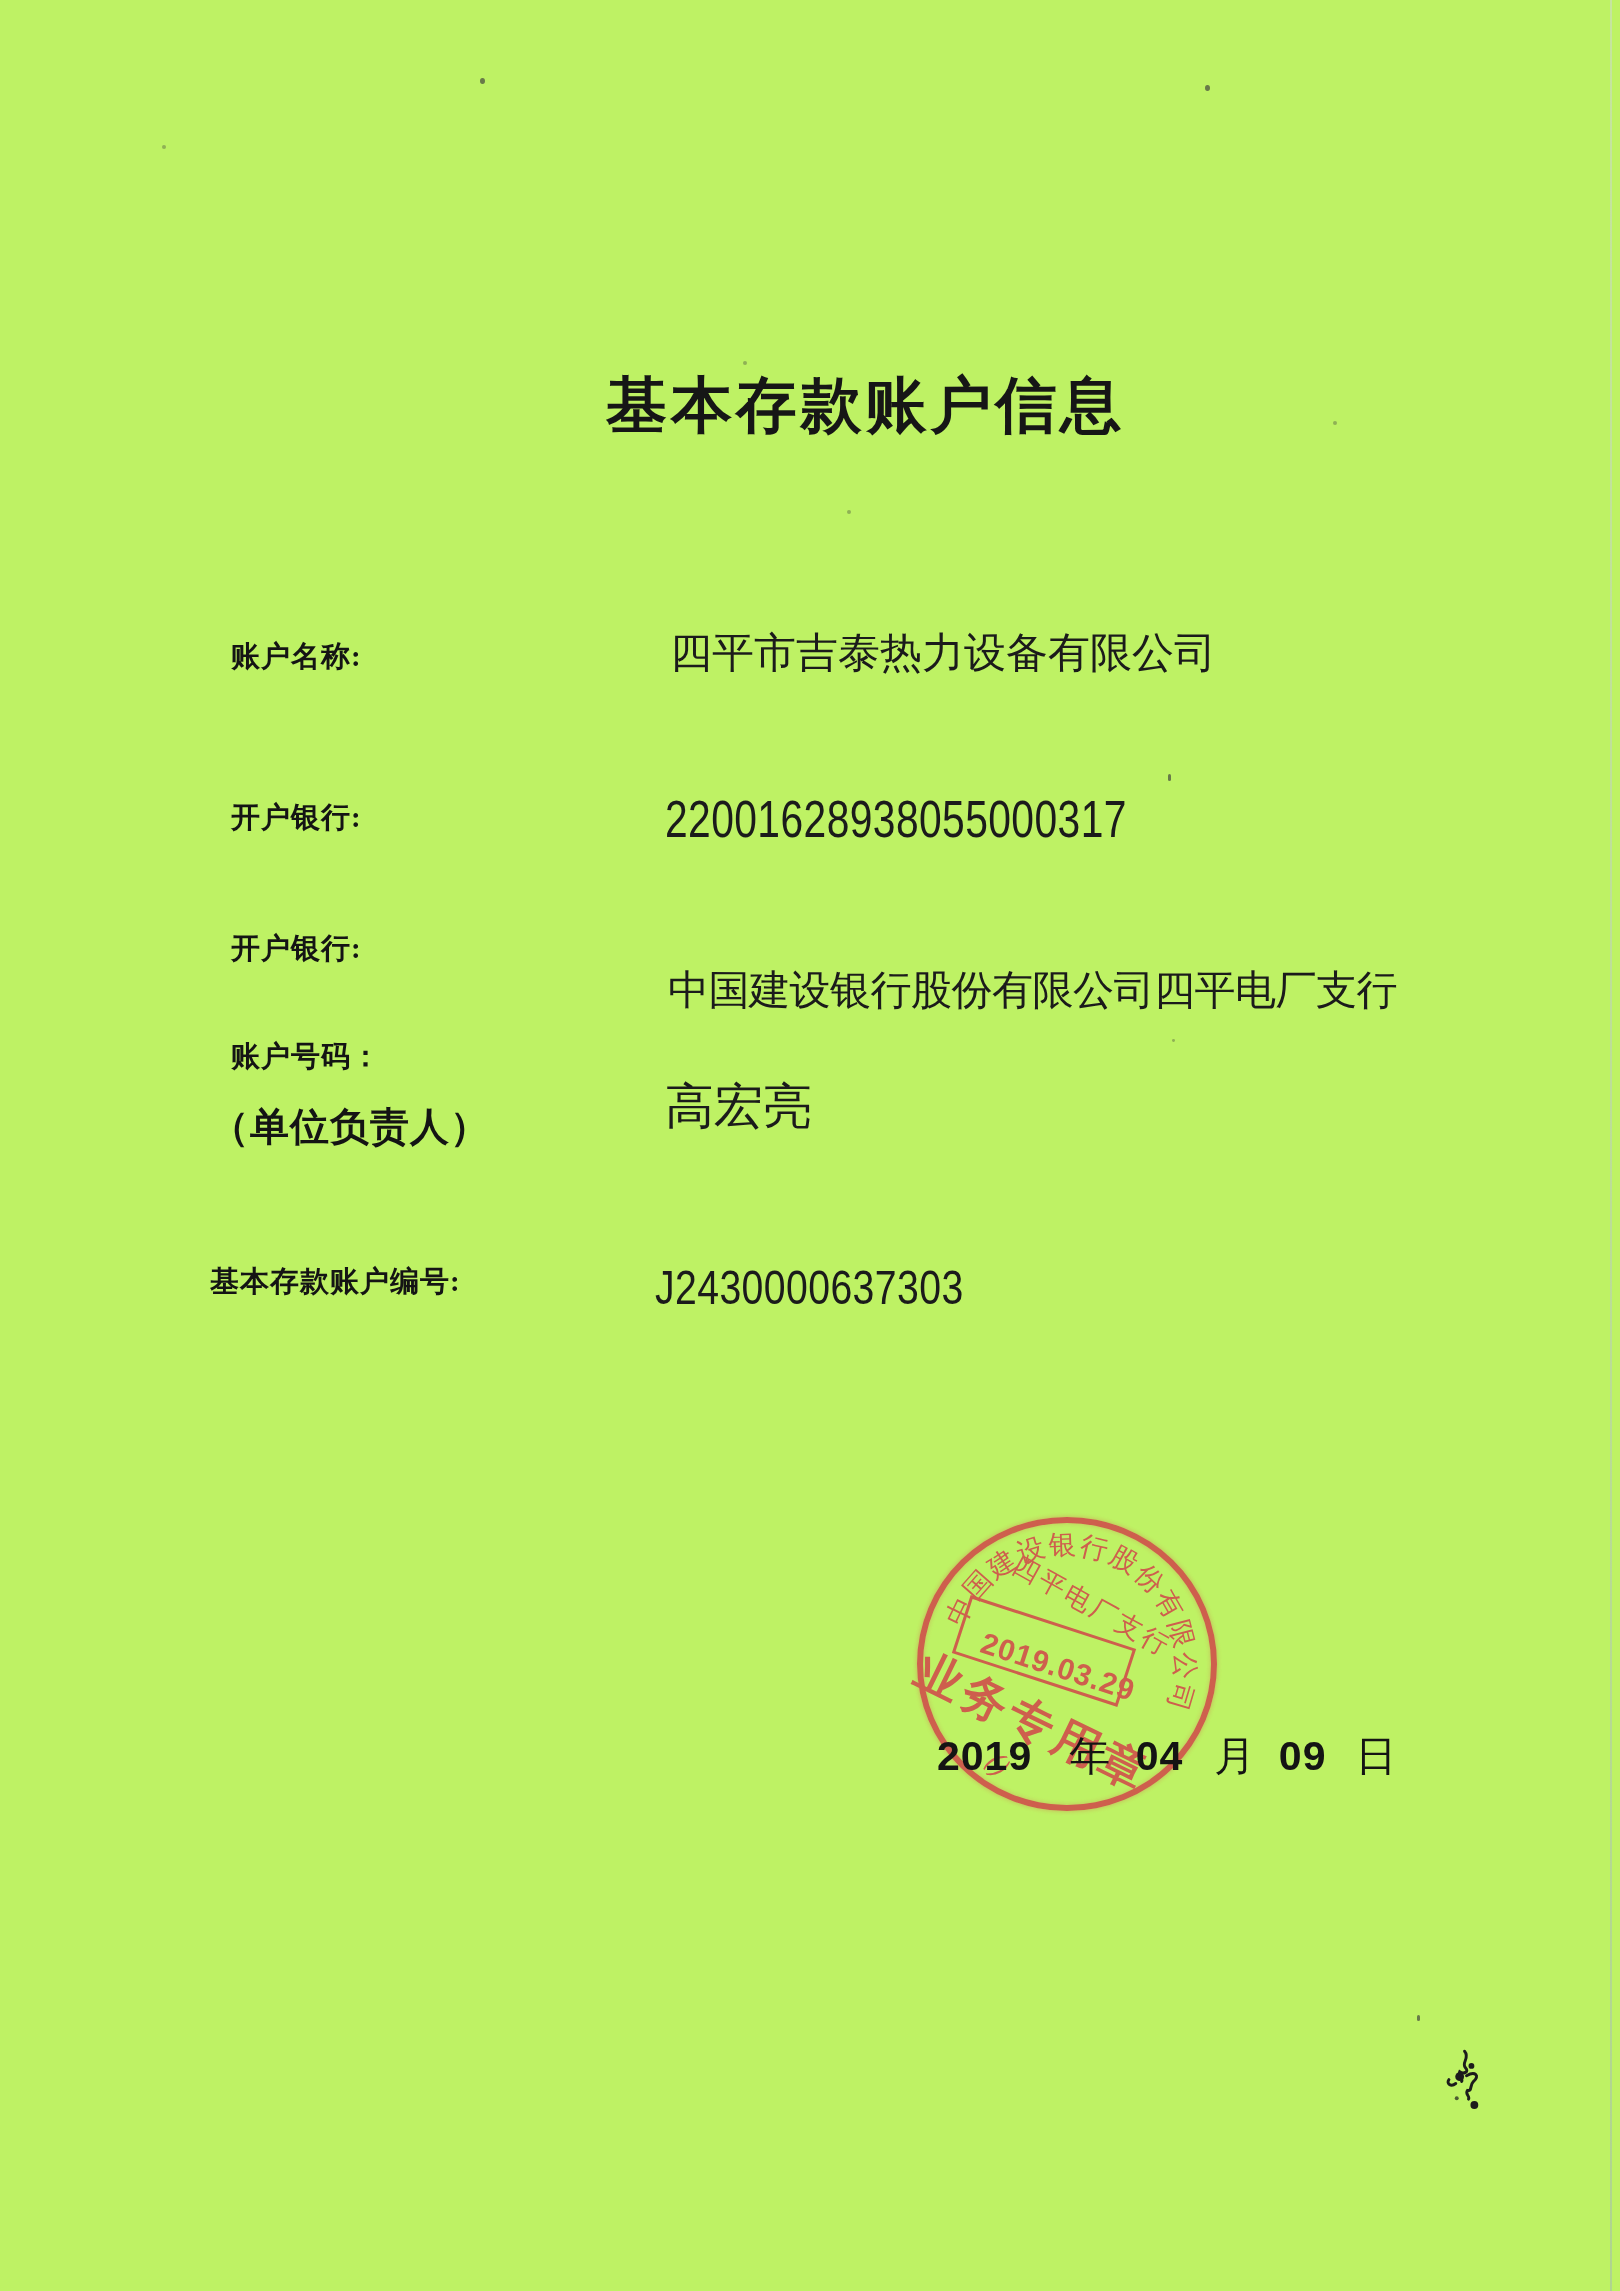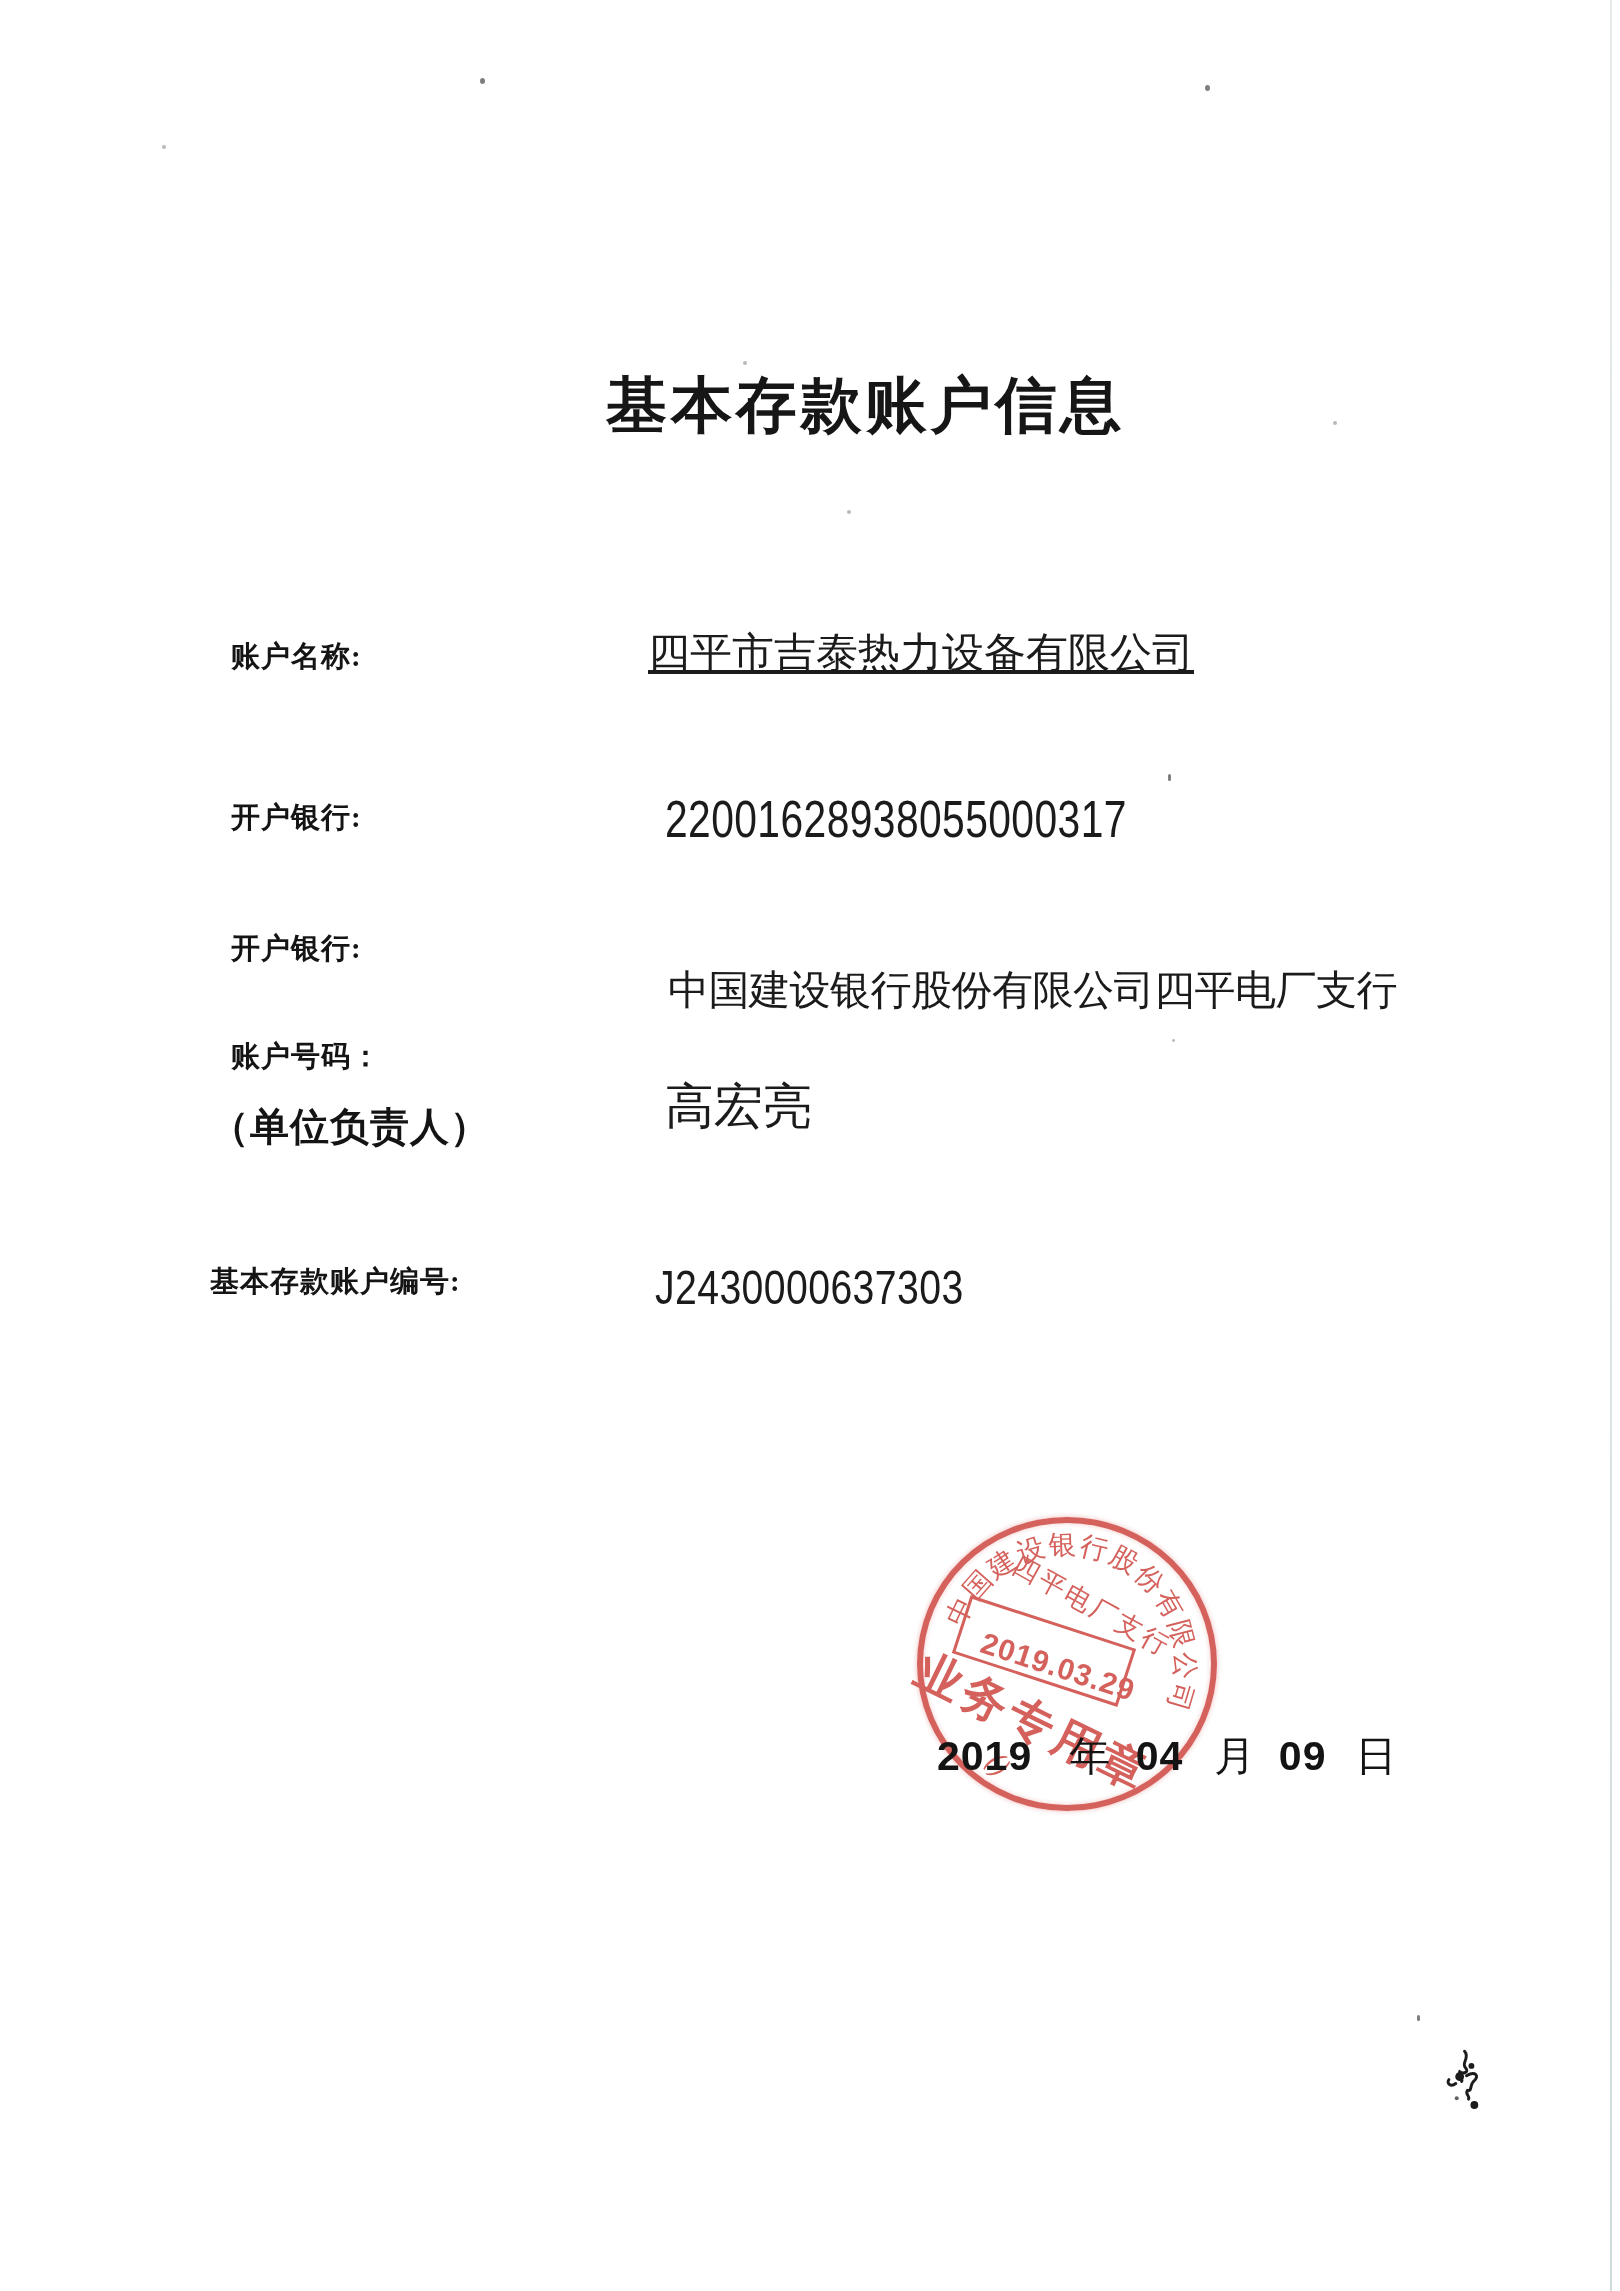--- a/index.html
+++ b/index.html
@@ -1,20 +1,20 @@
 <!DOCTYPE html>
 <html><head>
 <meta charset="utf-8">
 <style>
   html,body{margin:0;padding:0;background:#e8e8e8;}
   .page{
     position:relative;
     width:1620px;height:2292px;
     margin:0 auto;
-    background:#ffffff;
+    background:#bef264;
     overflow:hidden;
     font-family:"Liberation Serif","DejaVu Serif",serif;
     color:#1f1f1f;
   }
   
   .doc-title{
     position:absolute;left:606px;top:365px;
     font-size:61px;font-weight:700;letter-spacing:3.9px;
     color:#161616;white-space:nowrap;
   }
@@ -28,21 +28,21 @@
     position:absolute;
     font-size:42px;font-weight:400;color:#1b1b1b;
     white-space:nowrap;
   }
   .v-num{
     font-family:"Liberation Sans","DejaVu Sans",sans-serif;
     transform:scaleX(0.8);transform-origin:left center;
     letter-spacing:0.5px;
   }
   #label-1{left:231px;top:637px;}
-  #value-1{left:648px;top:625px;font-size:42px;text-decoration:underline;}
+  #value-1{left:670px;top:625px;font-size:42px;}
   #label-2{left:231px;top:798px;}
   #value-2{left:665px;top:790px;font-size:51px;}
   #label-3{left:231px;top:929px;}
   #value-3{left:668px;top:927px;font-size:41px;letter-spacing:-0.5px;margin-top:36px;}
   #label-4a{left:231px;top:1037px;}
   #label-4b{left:210px;top:1100px;font-size:39px;}
   #value-4{left:665px;top:1074px;font-size:49px;}
   #label-5{left:210px;top:1262px;}
   #value-5{left:655px;top:1259px;font-size:49px;}
   

